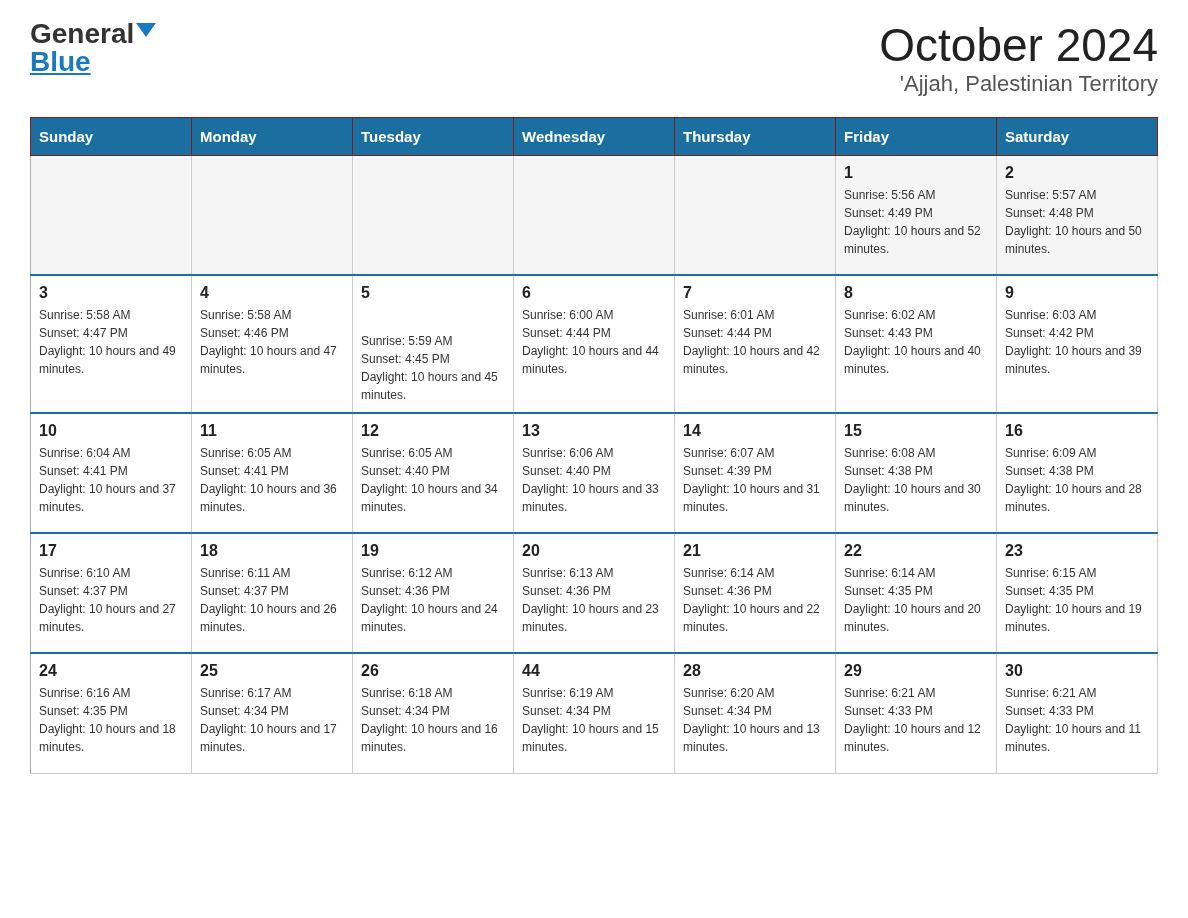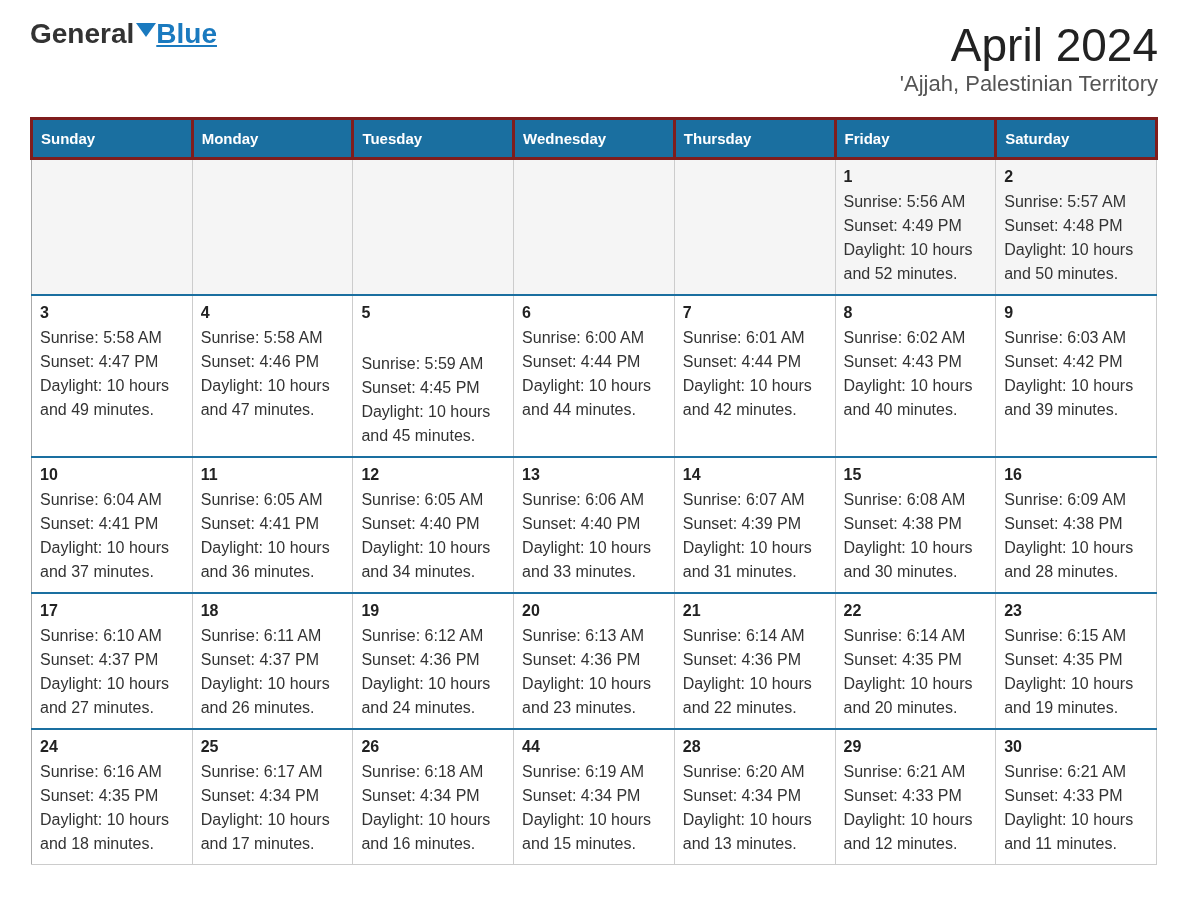--- a/index.html
+++ b/index.html
@@ -11,21 +11,21 @@
       padding: 20px 30px;
     }
     .header {
       display: flex;
       justify-content: space-between;
       align-items: flex-start;
       margin-bottom: 20px;
     }
     .logo {
       display: flex;
-      flex-direction: row;
+      flex-direction: column;
       align-items: flex-start;
       text-align: center;
     }
     .logo-general {
       font-size: 28px;
       font-weight: bold;
       color: #333;
       line-height: 1;
     }
     .logo-blue {
@@ -65,21 +65,21 @@
       width: 100%;
       border-collapse: collapse;
     }
     .calendar thead tr th {
       background-color: #1a6fa0;
       color: #fff;
       padding: 10px 8px;
       text-align: left;
       font-size: 15px;
       font-weight: bold;
-      border: 3px solid #7f1d1d;
+      border: 1px solid #7f1d1d;
     }
     .calendar tbody tr td {
       vertical-align: top;
       padding: 8px;
       border: 1px solid #ccc;
       width: 14.28%;
       font-size: 12.5px;
       color: #333;
       min-height: 110px;
       height: 120px;
@@ -88,21 +88,21 @@
       background: #f5f5f5;
     }
     .day-number {
       font-size: 16px;
       font-weight: bold;
       color: #222;
       margin-bottom: 4px;
       display: block;
     }
     .day-info {
-      font-size: 16px;
+      font-size: 12px;
       color: #333;
       line-height: 1.5;
     }
     .calendar tbody tr td:first-child {
       border-left: 1px solid #aaa;
     }
     .row-divider {
       border-top: 2px solid #1a6fa0 !important;
     }
   </style>
@@ -111,21 +111,21 @@
 
 <div class="header">
   <div class="logo">
     <div style="display:flex;align-items:center;">
       <span class="logo-general">General</span>
       <span class="logo-triangle"></span>
     </div>
     <span class="logo-blue">Blue</span>
   </div>
   <div class="title-section">
-    <h1>April 2024</h1>
+    <h1>October 2024</h1>
     <h2>'Ajjah, Palestinian Territory</h2>
   </div>
 </div>
 
 <table class="calendar">
   <thead>
     <tr>
       <th>Sunday</th>
       <th>Monday</th>
       <th>Tuesday</th>

